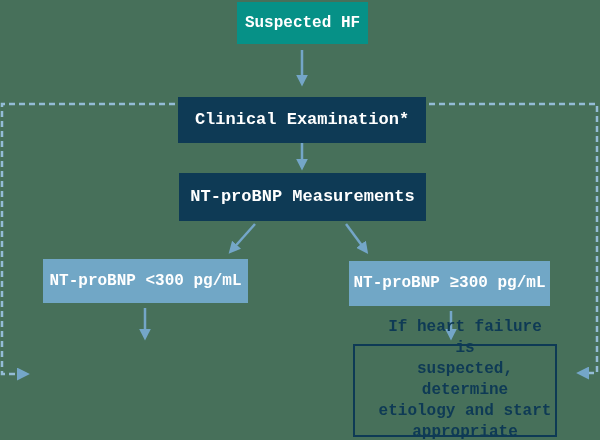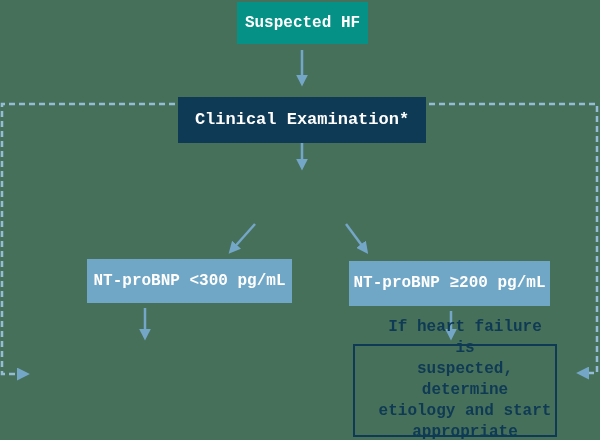--- a/index.html
+++ b/index.html
@@ -51,21 +51,20 @@
   }
   .node-ntprobnp {
     left: 179px; top: 173px; width: 247px; height: 48px;
     background: var(--c-navy);
     font-size: 17px;
   }
   .node-low {
     left: 43px; top: 259px; width: 205px; height: 44px;
     background: var(--c-light-blue);
     font-size: 16px;
-    margin-left: 44px;
   }
   .node-high {
     left: 349px; top: 261px; width: 201px; height: 45px;
     background: var(--c-light-blue);
     font-size: 16px;
   }
   .node-not-confirmed {
     left: 43px; top: 344px; width: 204px; height: 62px;
     background: var(--c-teal-bottom);
     font-size: 17px;
@@ -109,27 +108,30 @@
   </svg>
 
   <div class="node node-suspected-hf">
     <span>Suspected HF</span>
   </div>
 
   <div class="node node-clinical-exam">
     <span>Clinical Examination*</span>
   </div>
 
+  <div class="node node-ntprobnp">
+    <span>NT-proBNP Measurements</span>
+  </div>
 
   <div class="node node-low">
     <span>NT-proBNP &lt;300 pg/mL</span>
   </div>
 
   <div class="node node-high">
-    <span>NT-proBNP ≥200 pg/mL</span>
+    <span>NT-proBNP ≥300 pg/mL</span>
   </div>
 
 
   <div class="node node-treatment">
     <span>If heart failure is
 suspected, determine
 etiology and start
 appropriate treatment</span>
   </div>
 

